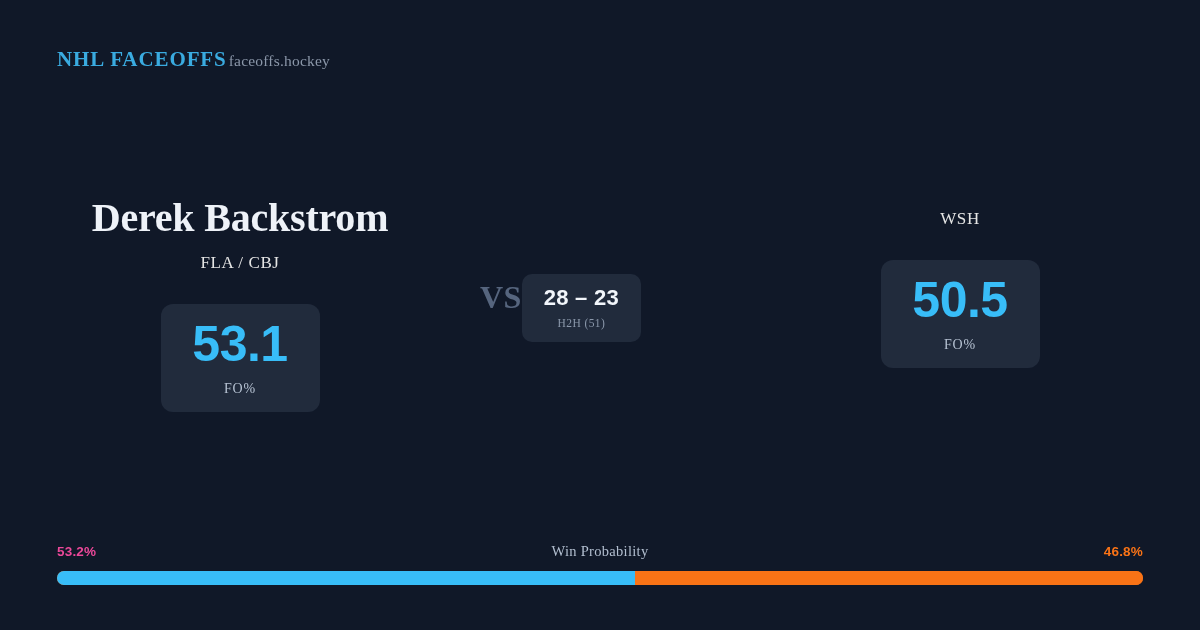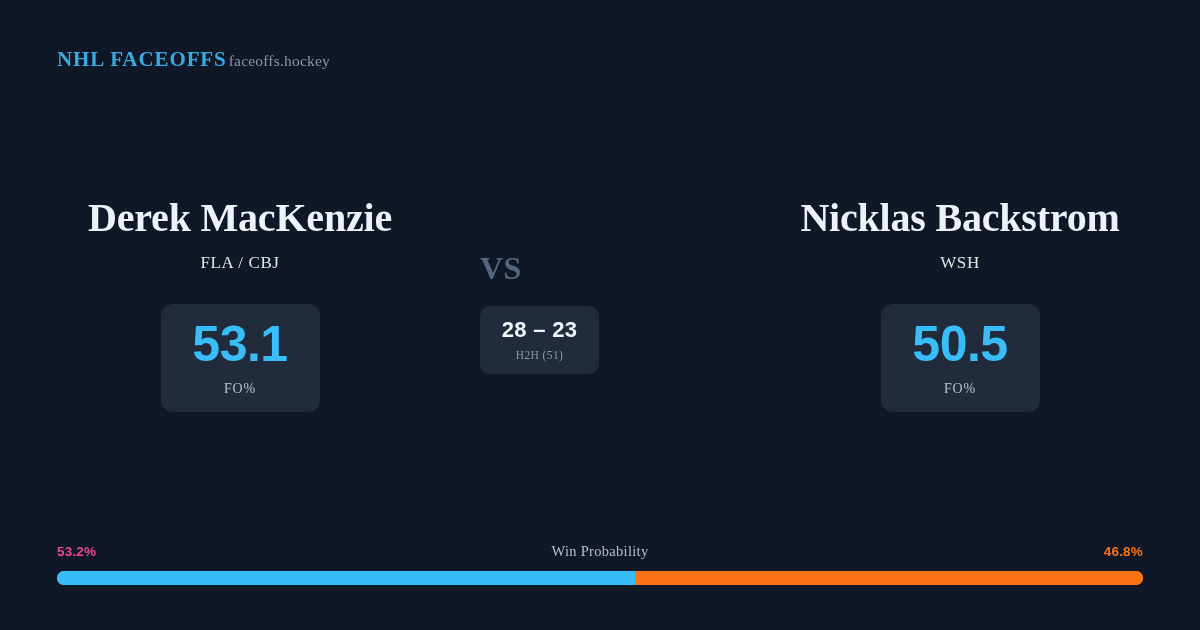--- a/index.html
+++ b/index.html
@@ -104,22 +104,22 @@
     letter-spacing:0.8px;
     color:#b6c2d2;
     margin-top:12px;
     text-align:right;
   }
 
   
   .center {
     width:240px;
     display:flex;
-    flex-direction:column;
-    align-items:flex-start;
+    flex-direction:row;
+    align-items:center;
     padding-top:56px;
   }
   .vs-text {
     font-family:"Liberation Serif", serif;
     font-size:32px;
     font-weight:700;
     letter-spacing:0.5px;
     color:#56657e;
     line-height:1;
   }
@@ -210,38 +210,37 @@
 <body>
 
 <div class="header">
   <span class="brand">NHL FACEOFFS</span>
   <span class="brand-domain">faceoffs.hockey</span>
 </div>
 
 <div class="matchup">
 
   <div class="side">
-    <div class="player-name">Derek MacKenzie</div>
+    <div class="player-name">Derek Backstrom</div>
     <div class="player-team">FLA / CBJ</div>
     <div class="stat-card">
       <div class="stat-value">53.1</div>
       <div class="stat-label">FO%</div>
     </div>
   </div>
 
   <div class="center">
     <div class="vs-text">VS</div>
     <div class="h2h-card">
       <div class="h2h-record">28 – 23</div>
       <div class="h2h-label">H2H (51)</div>
     </div>
   </div>
 
   <div class="side">
-    <div class="player-name">Nicklas Backstrom</div>
     <div class="player-team">WSH</div>
     <div class="stat-card">
       <div class="stat-value">50.5</div>
       <div class="stat-label">FO%</div>
     </div>
   </div>
 
 </div>
 
 <div class="winprob">

